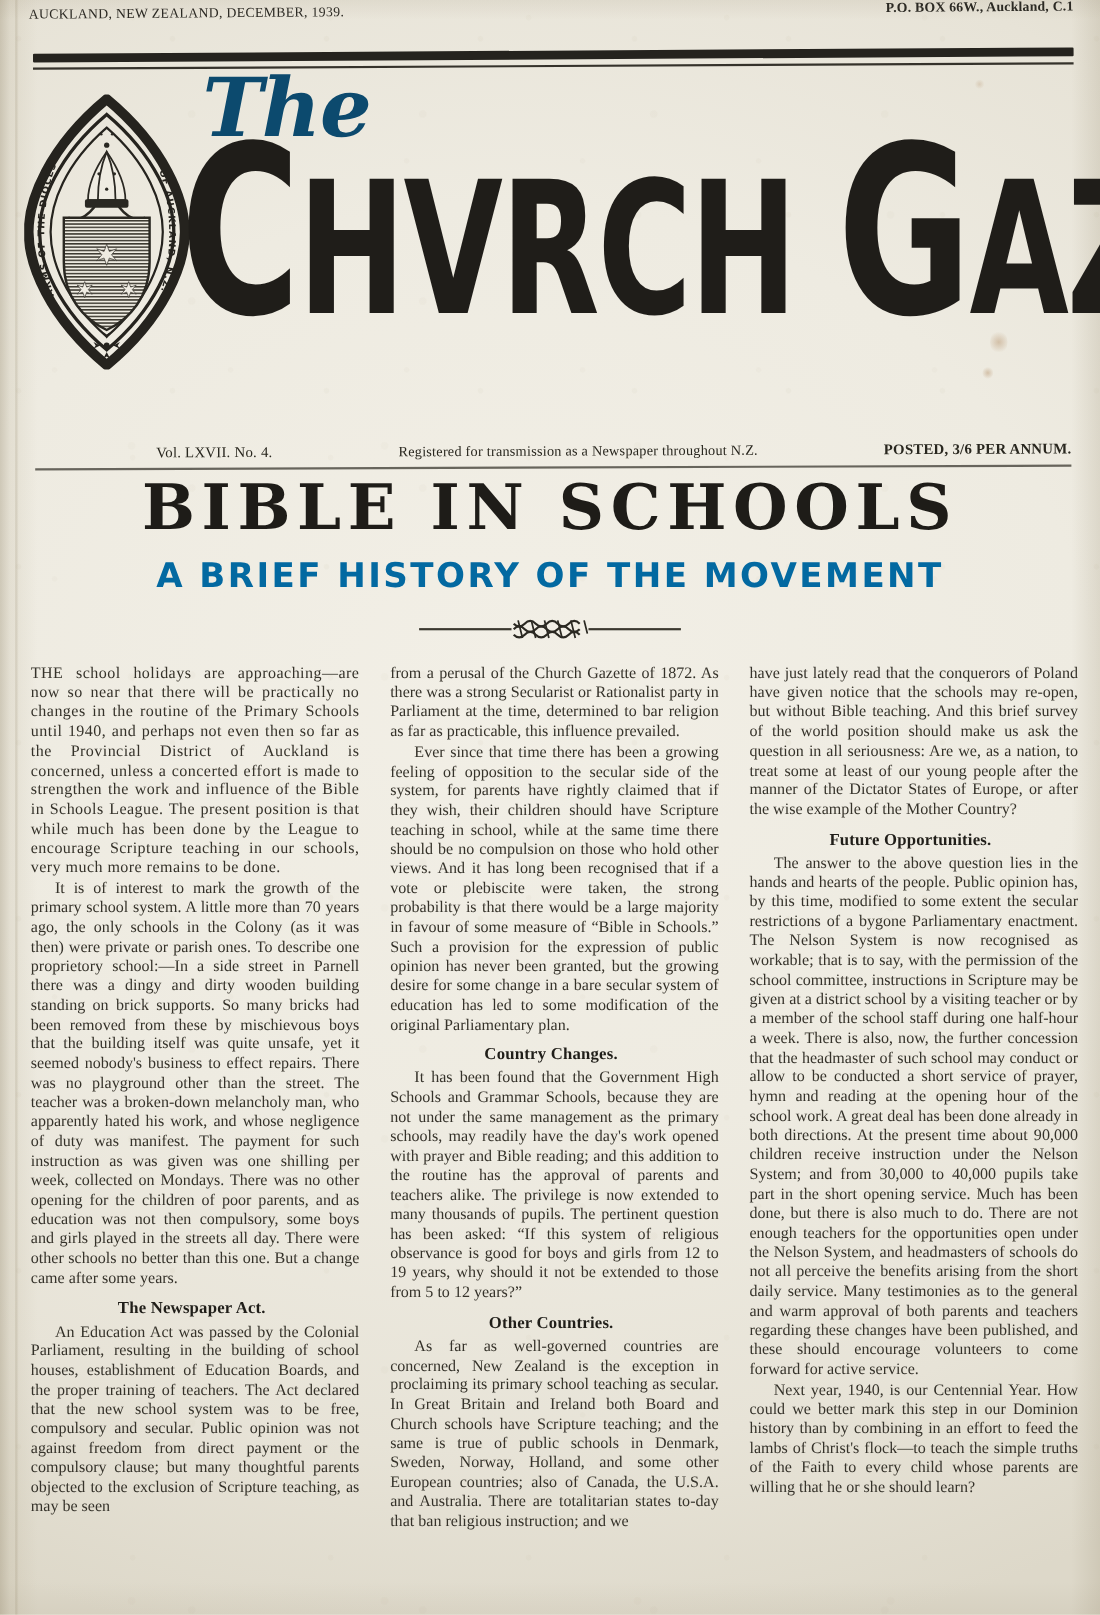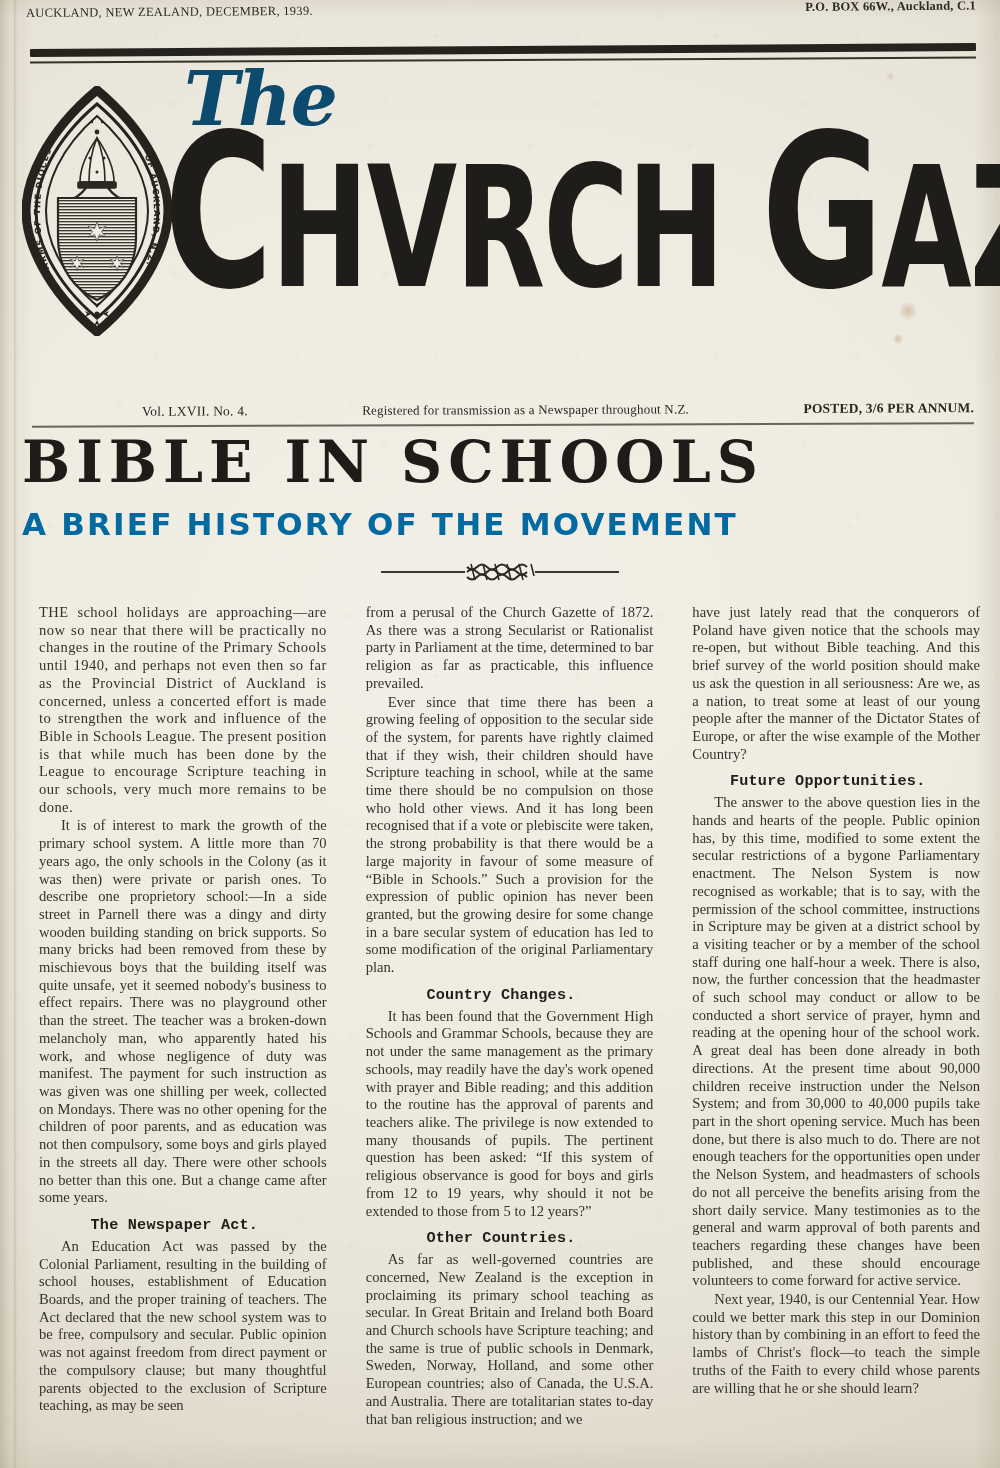--- a/index.html
+++ b/index.html
@@ -115,21 +115,21 @@
     transform:rotate(-0.25deg);
   }
   .volline .vol{ font-weight:400; }
   .volline .reg{ font-size:13px; }
   .volline .posted{ font-weight:600; letter-spacing:.2px; }
 
   .rule-under{ position:absolute; left:10px; right:4px; top:396px; height:2px;
                background:#3a372f; opacity:.75; transform:rotate(-0.2deg); }
 
   
-  .headline{ position:absolute; top:432px; left:22px; right:22px; text-align:left; }
+  .headline{ position:absolute; top:432px; left:22px; right:22px; text-align:center; }
   .h1{
     font-family:"DejaVu Serif", serif;
     font-weight:700; font-size:57px; letter-spacing:6px;
     color:#1e1c18; line-height:1.05;
   }
   .h2{
     margin-top:14px;
     font-family:"DejaVu Sans", sans-serif;
     font-weight:700; font-size:31px; letter-spacing:2.2px;
     color:#0369a1;
@@ -138,32 +138,32 @@
   .orn .ln{ width:84px; height:1.5px; background:#3b382f; }
 
   
   .columns{
     position:absolute; top:604px; left:22px; right:20px;
     display:flex; gap:22px;
     color:#35322a;
   }
   .col{ width:308px; }
   .col p{
-    margin:0 0 0 17px;
+    margin:0 0 0 6px;
     font-family:"Liberation Serif", serif;
     font-size:14.6px; line-height:17.7px;
     text-align:justify; text-justify:inter-word;
     hyphens:none;
     text-indent:22px;
   }
   .col p.first{ text-indent:0; }
   .col p + p{ margin-top:1px; }
   .col h3{
     margin:9px 0 4px;
-    font-family:Liberation Mono, monospace;
+    font-family:Liberation Serif, serif;
     font-weight:700; font-size:15.2px;
     text-align:center; color:#201e19; letter-spacing:.2px;
   }
   .dropcaps{ font-size:15.4px; letter-spacing:.4px; }
 </style>
 </head>
 <body>
 
 <div id="paper"></div>
 <div id="grain"></div>

